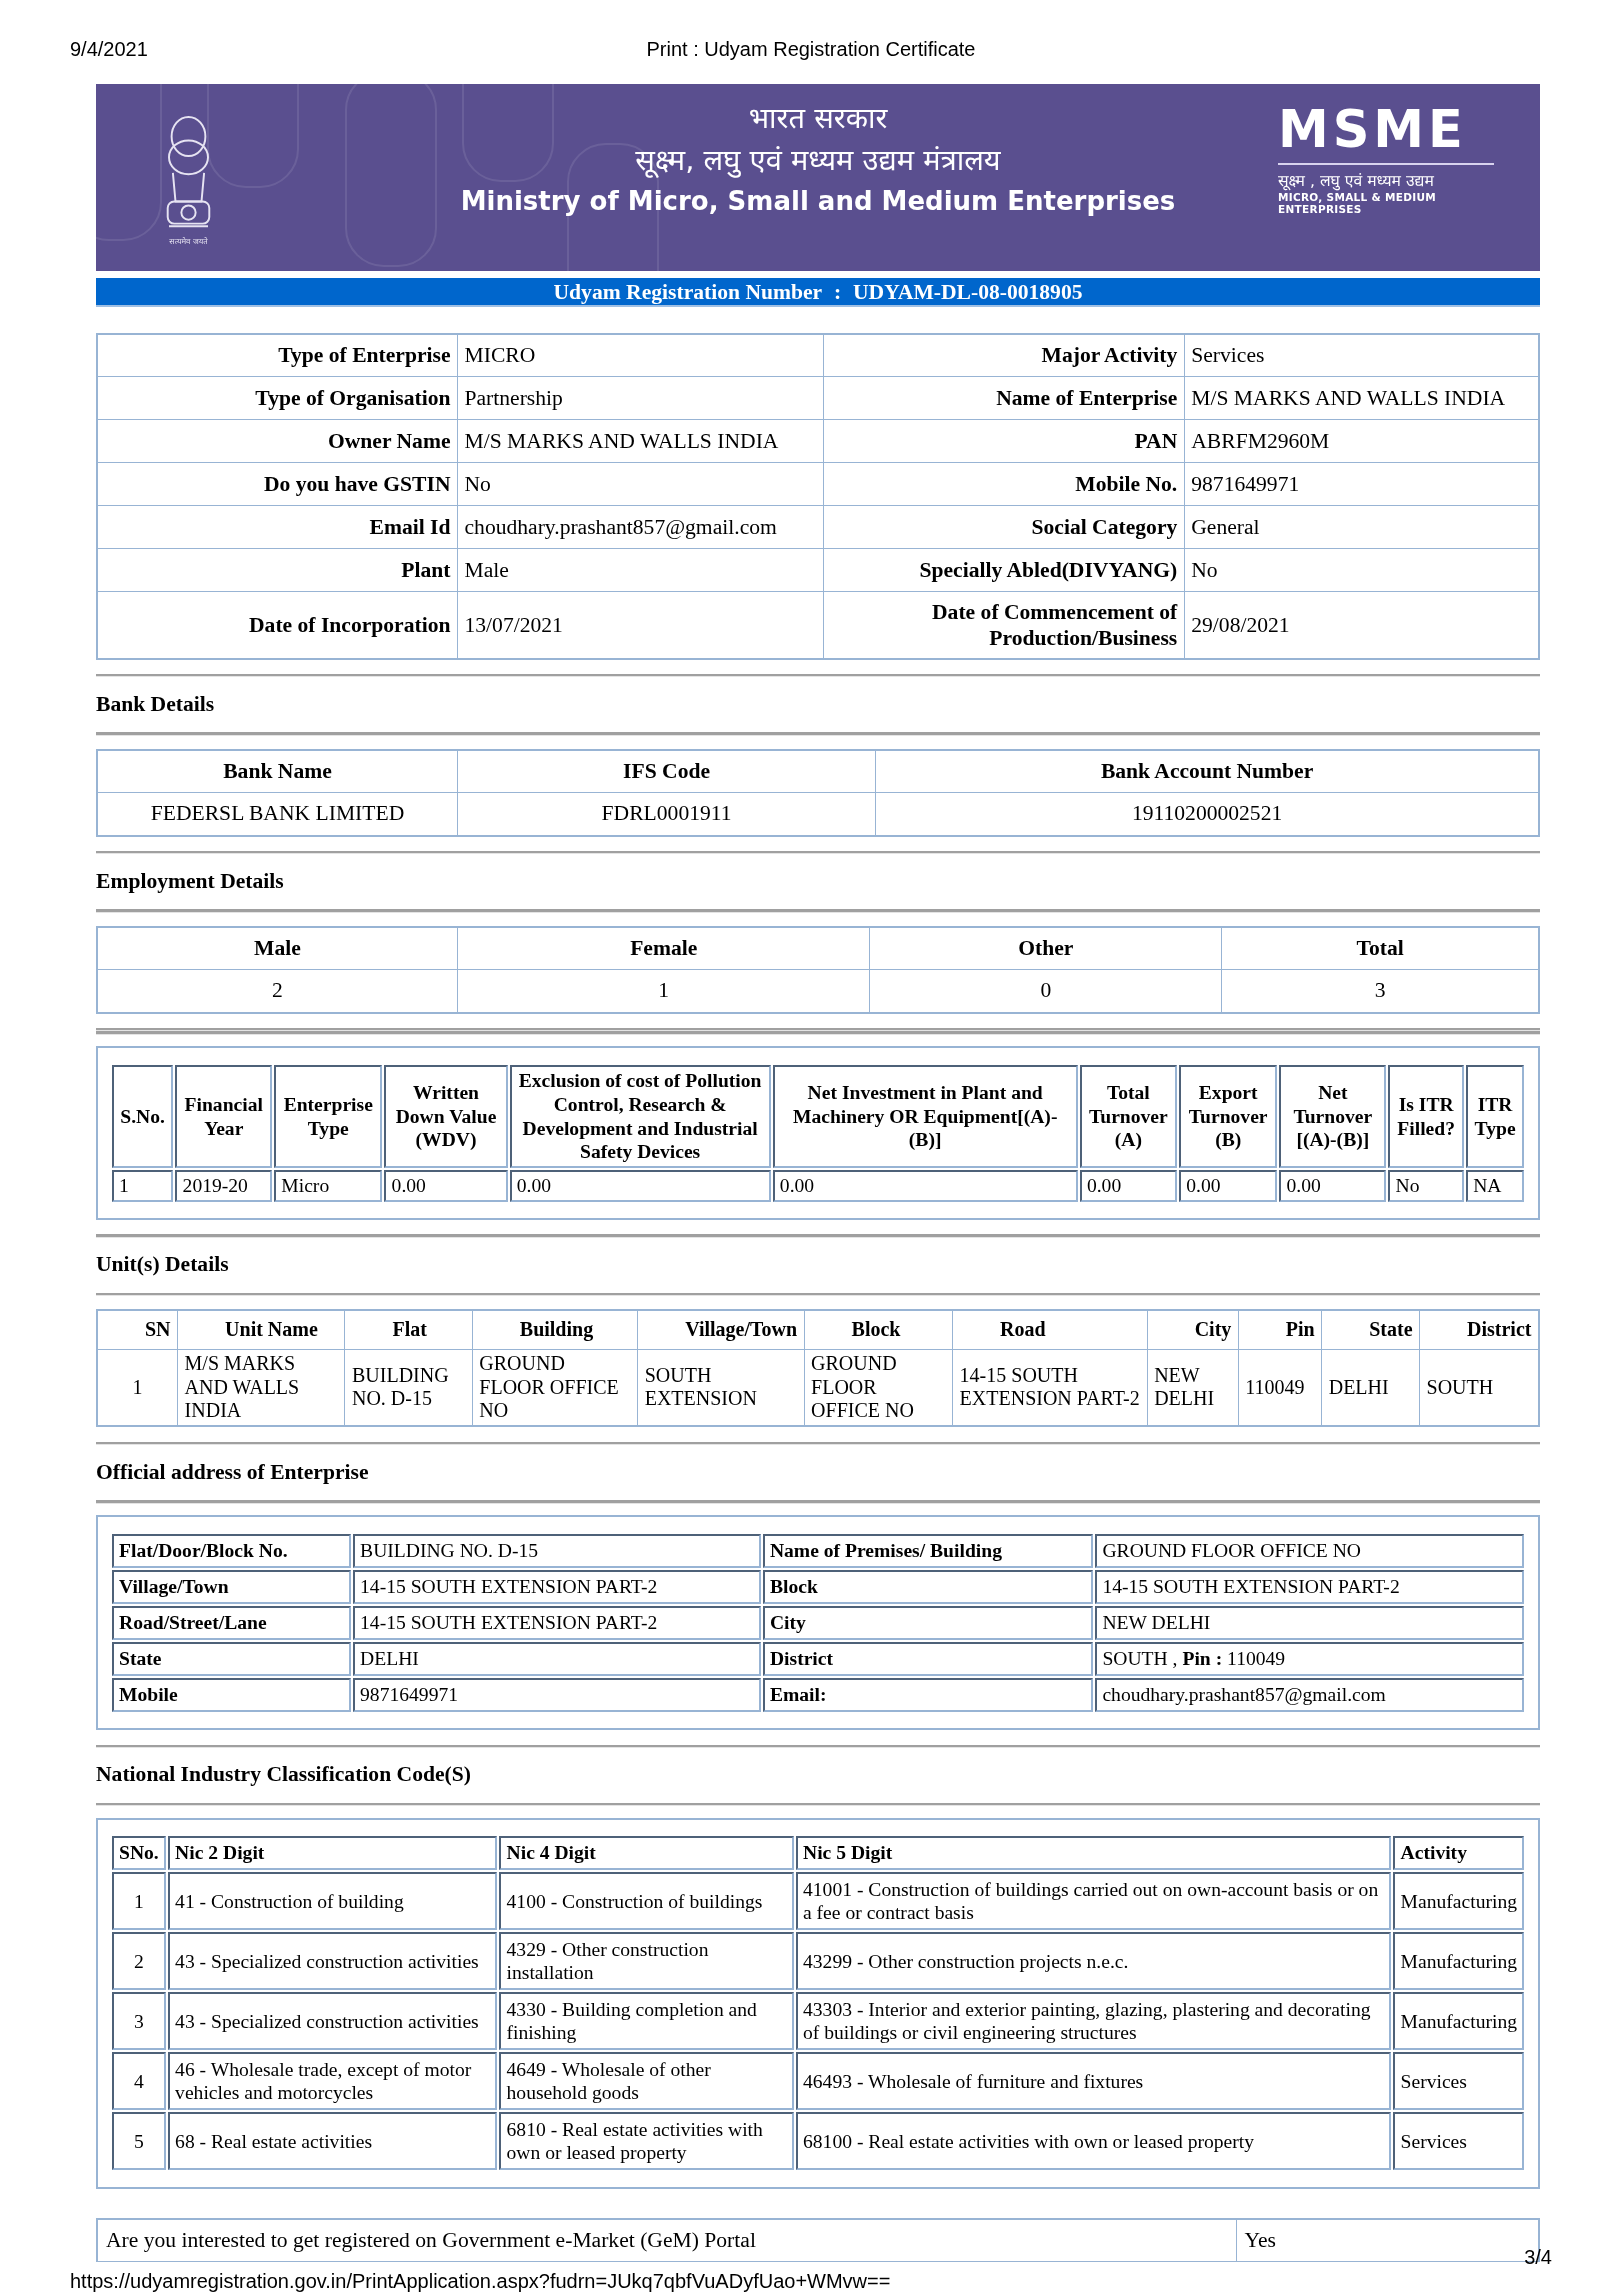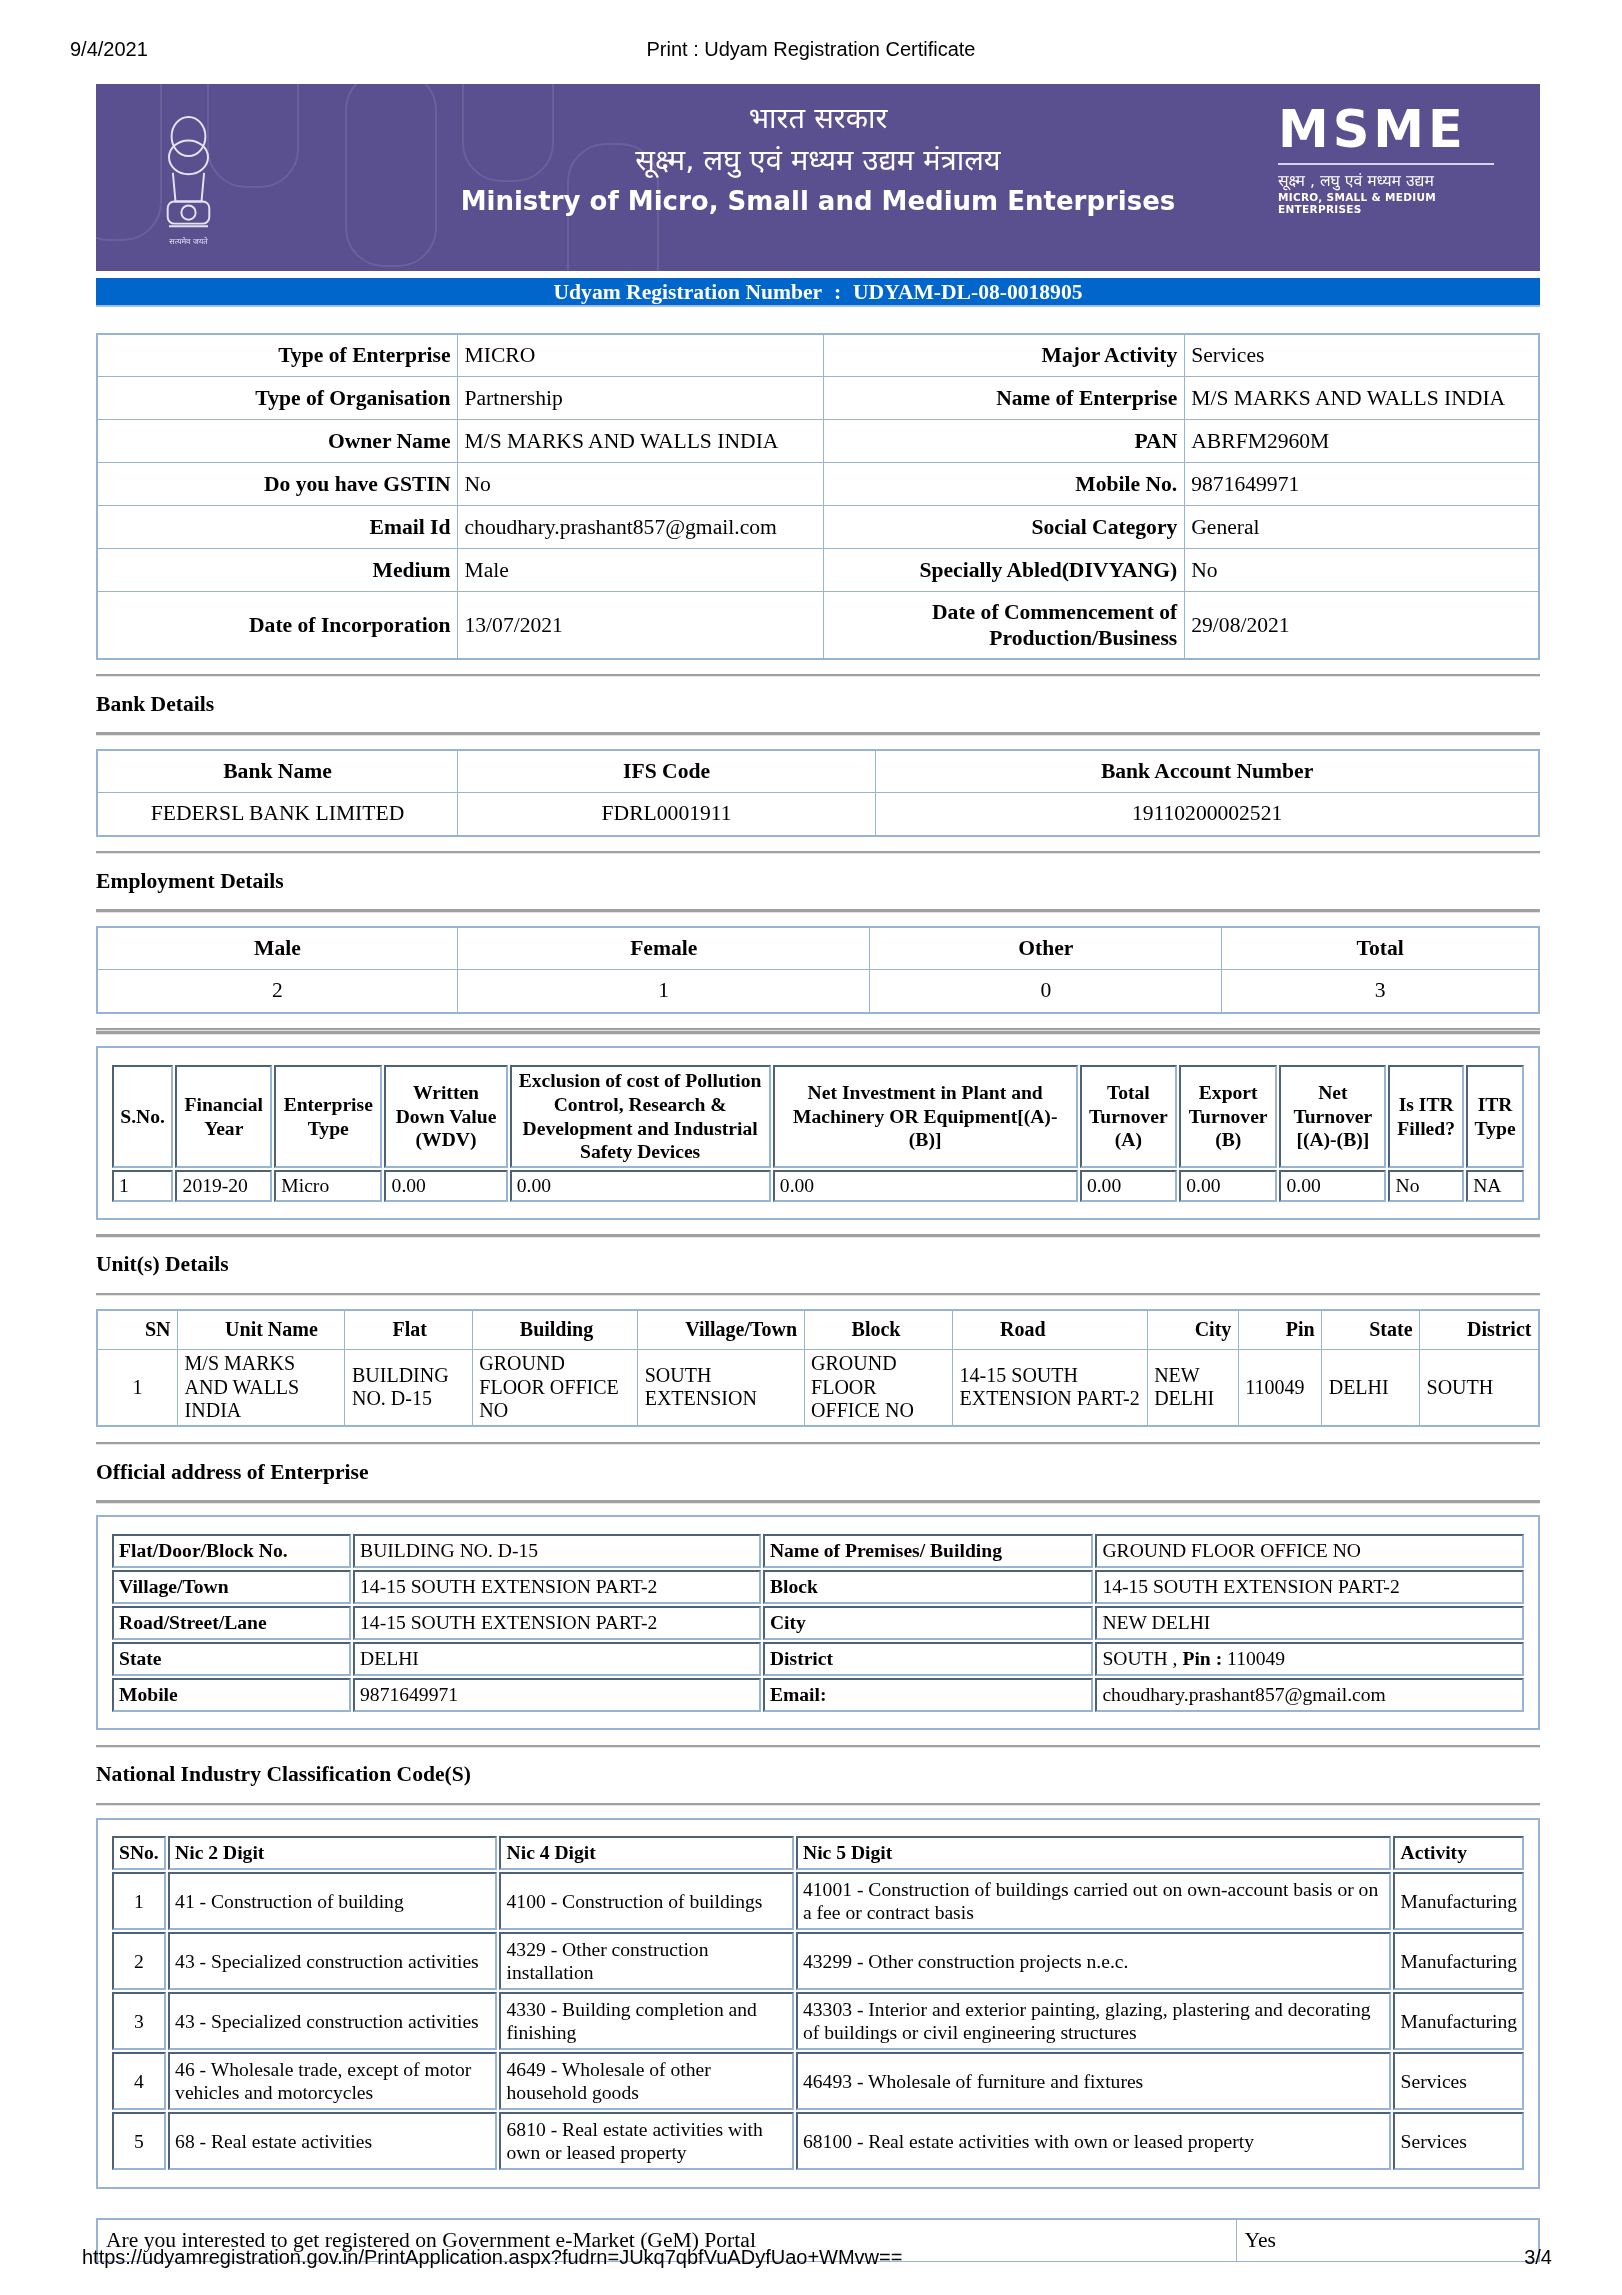--- a/index.html
+++ b/index.html
@@ -79,21 +79,21 @@
   .t-unit th { text-align: left; font-size: 20px; height: 39px; padding-left: 47px; }
   .t-unit td { font-size: 20px; line-height: 23.6px; height: 73px; vertical-align: middle; }
 
   .t-gem { border: 2px solid #98b4d4; border-bottom: none; margin-top: 29px; }
   .t-gem td { border: 1.3px solid #98b4d4; font-size: 21.6px; padding: 3.9px 7.9px; height: 43px; }
 
   .footer {
     position: absolute; top: 2246px; left: 0; width: 1622px; height: 26px;
     font-family: "Liberation Sans", "DejaVu Sans", sans-serif; font-size: 20px;
   }
-  .footer .url { position: absolute; left: 82px; }
+  .footer .url { position: absolute; left: 70px; margin-top: 24px; }
   .footer .pg { position: absolute; right: 70px; }
 </style>
 </head>
 <body>
 
 <div class="print-hdr">
   <span class="date">9/4/2021</span>
   <span class="title">Print : Udyam Registration Certificate</span>
 </div>
 
@@ -167,21 +167,21 @@
           <td class="lbl">Mobile No.</td>
           <td>9871649971</td>
         </tr>
         <tr>
           <td class="lbl">Email Id</td>
           <td>choudhary.prashant857@gmail.com</td>
           <td class="lbl">Social Category</td>
           <td>General</td>
         </tr>
         <tr>
-          <td class="lbl">Medium</td>
+          <td class="lbl">Plant</td>
           <td>Male</td>
           <td class="lbl">Specially Abled(DIVYANG)</td>
           <td>No</td>
         </tr>
         <tr class="tall">
           <td class="lbl">Date of Incorporation</td>
           <td>13/07/2021</td>
           <td class="lbl">Date of Commencement of Production/Business</td>
           <td>29/08/2021</td>
         </tr>

